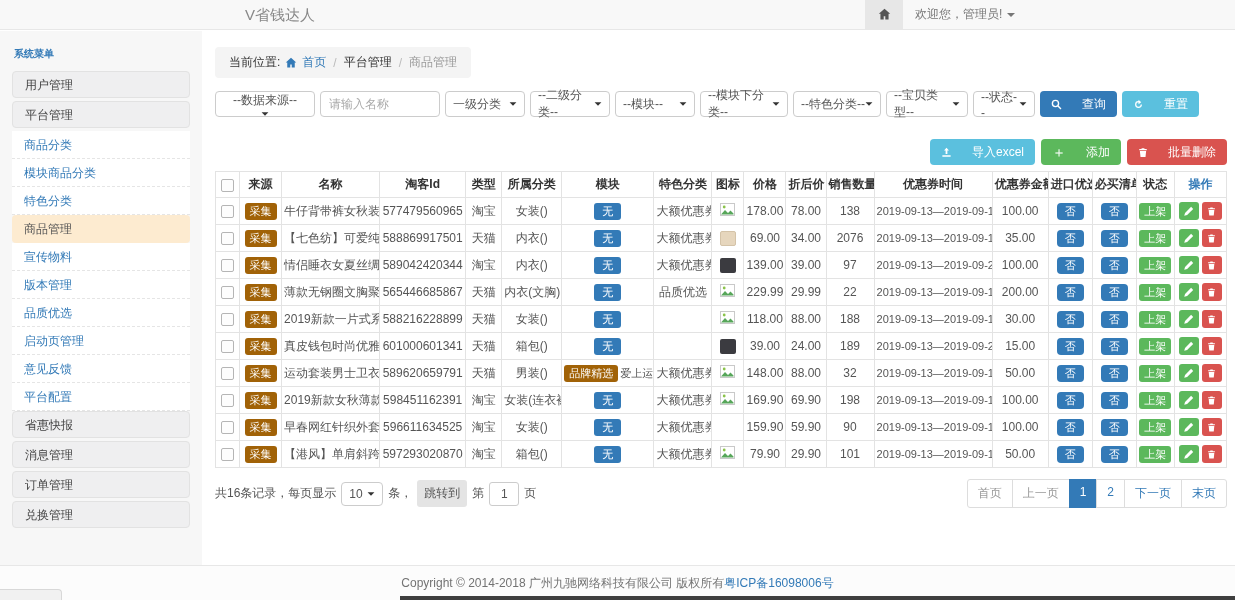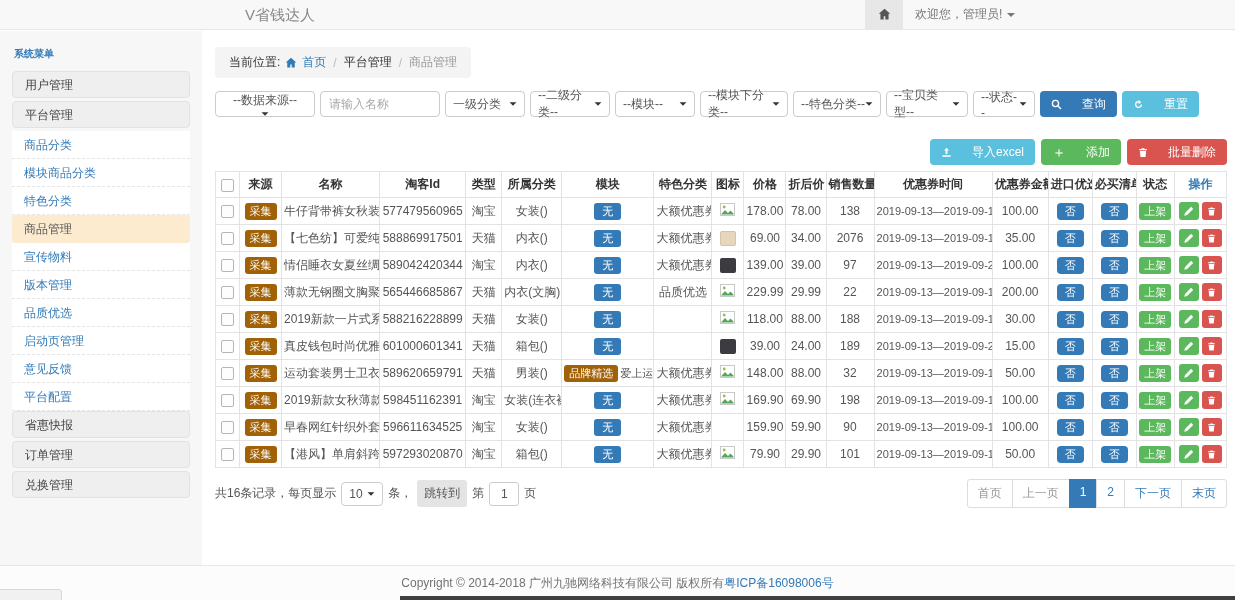--- a/index.html
+++ b/index.html
@@ -103,20 +103,21 @@
       <div class="side-sub">模块商品分类</div>
       <div class="side-sub">特色分类</div>
       <div class="side-sub active">商品管理</div>
       <div class="side-sub">宣传物料</div>
       <div class="side-sub">版本管理</div>
       <div class="side-sub">品质优选</div>
       <div class="side-sub">启动页管理</div>
       <div class="side-sub">意见反馈</div>
       <div class="side-sub">平台配置</div>
       <div class="side-group">省惠快报</div>
+      <div class="side-group">消息管理</div>
       <div class="side-group">订单管理</div>
       <div class="side-group">兑换管理</div>
     </div>
 </div>
 
 <div class="main">
 
   <div class="crumb">
     <span>当前位置:</span>
     <span>

